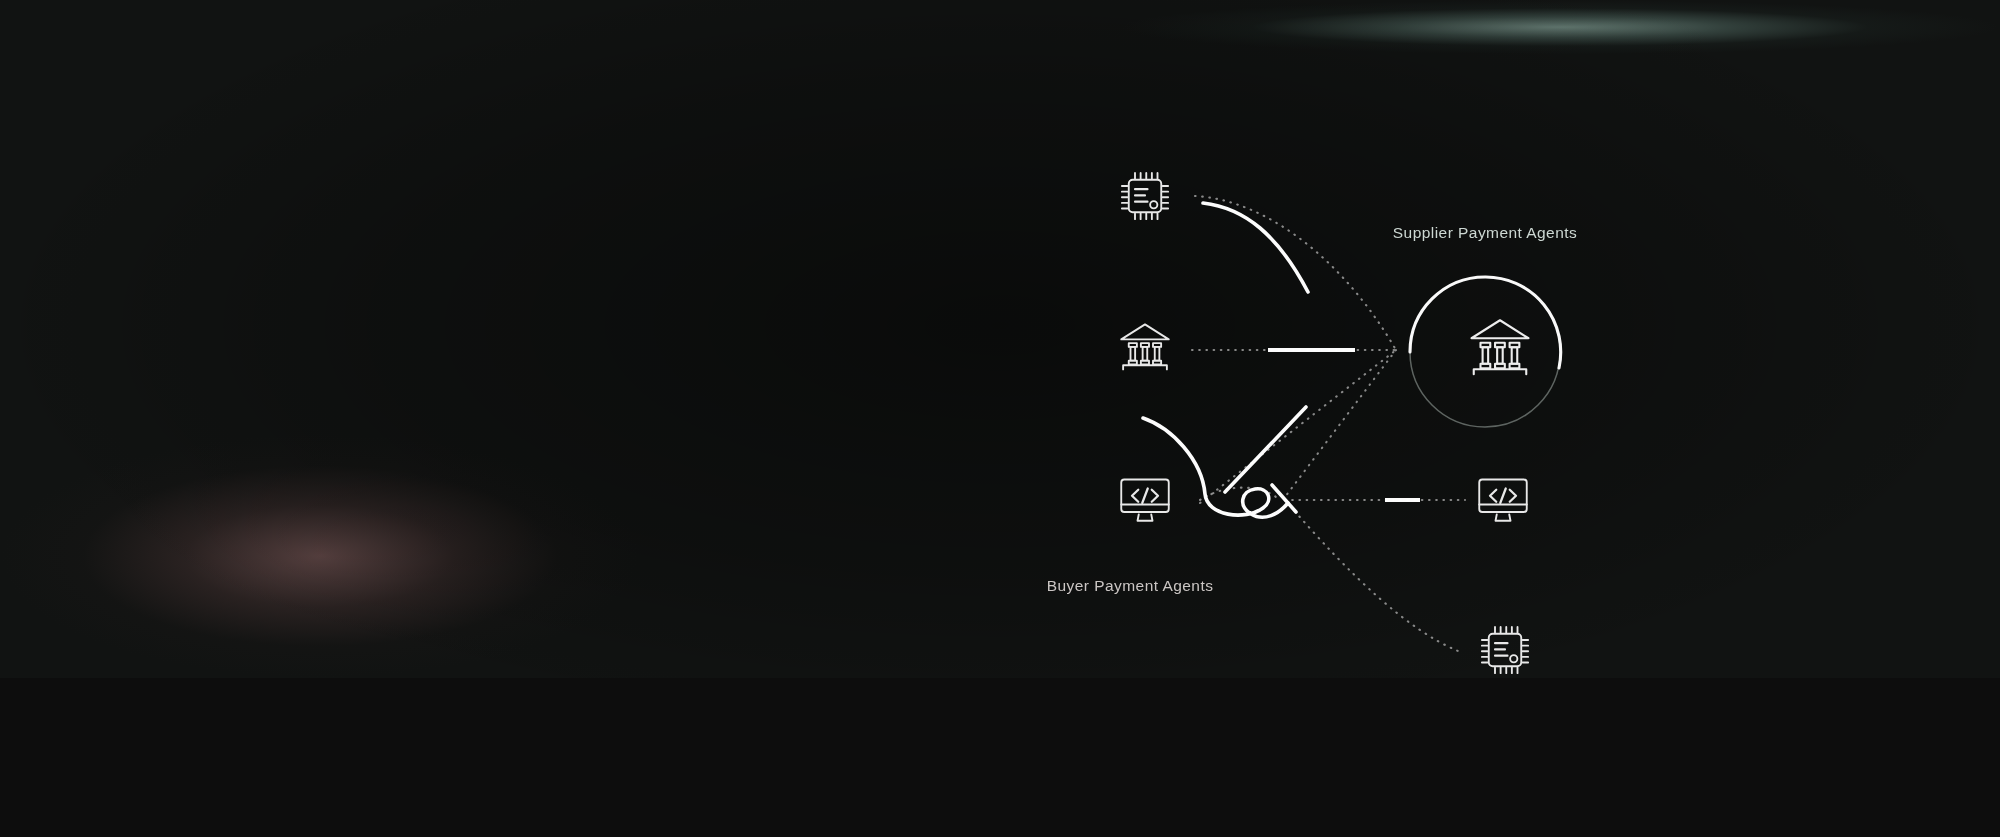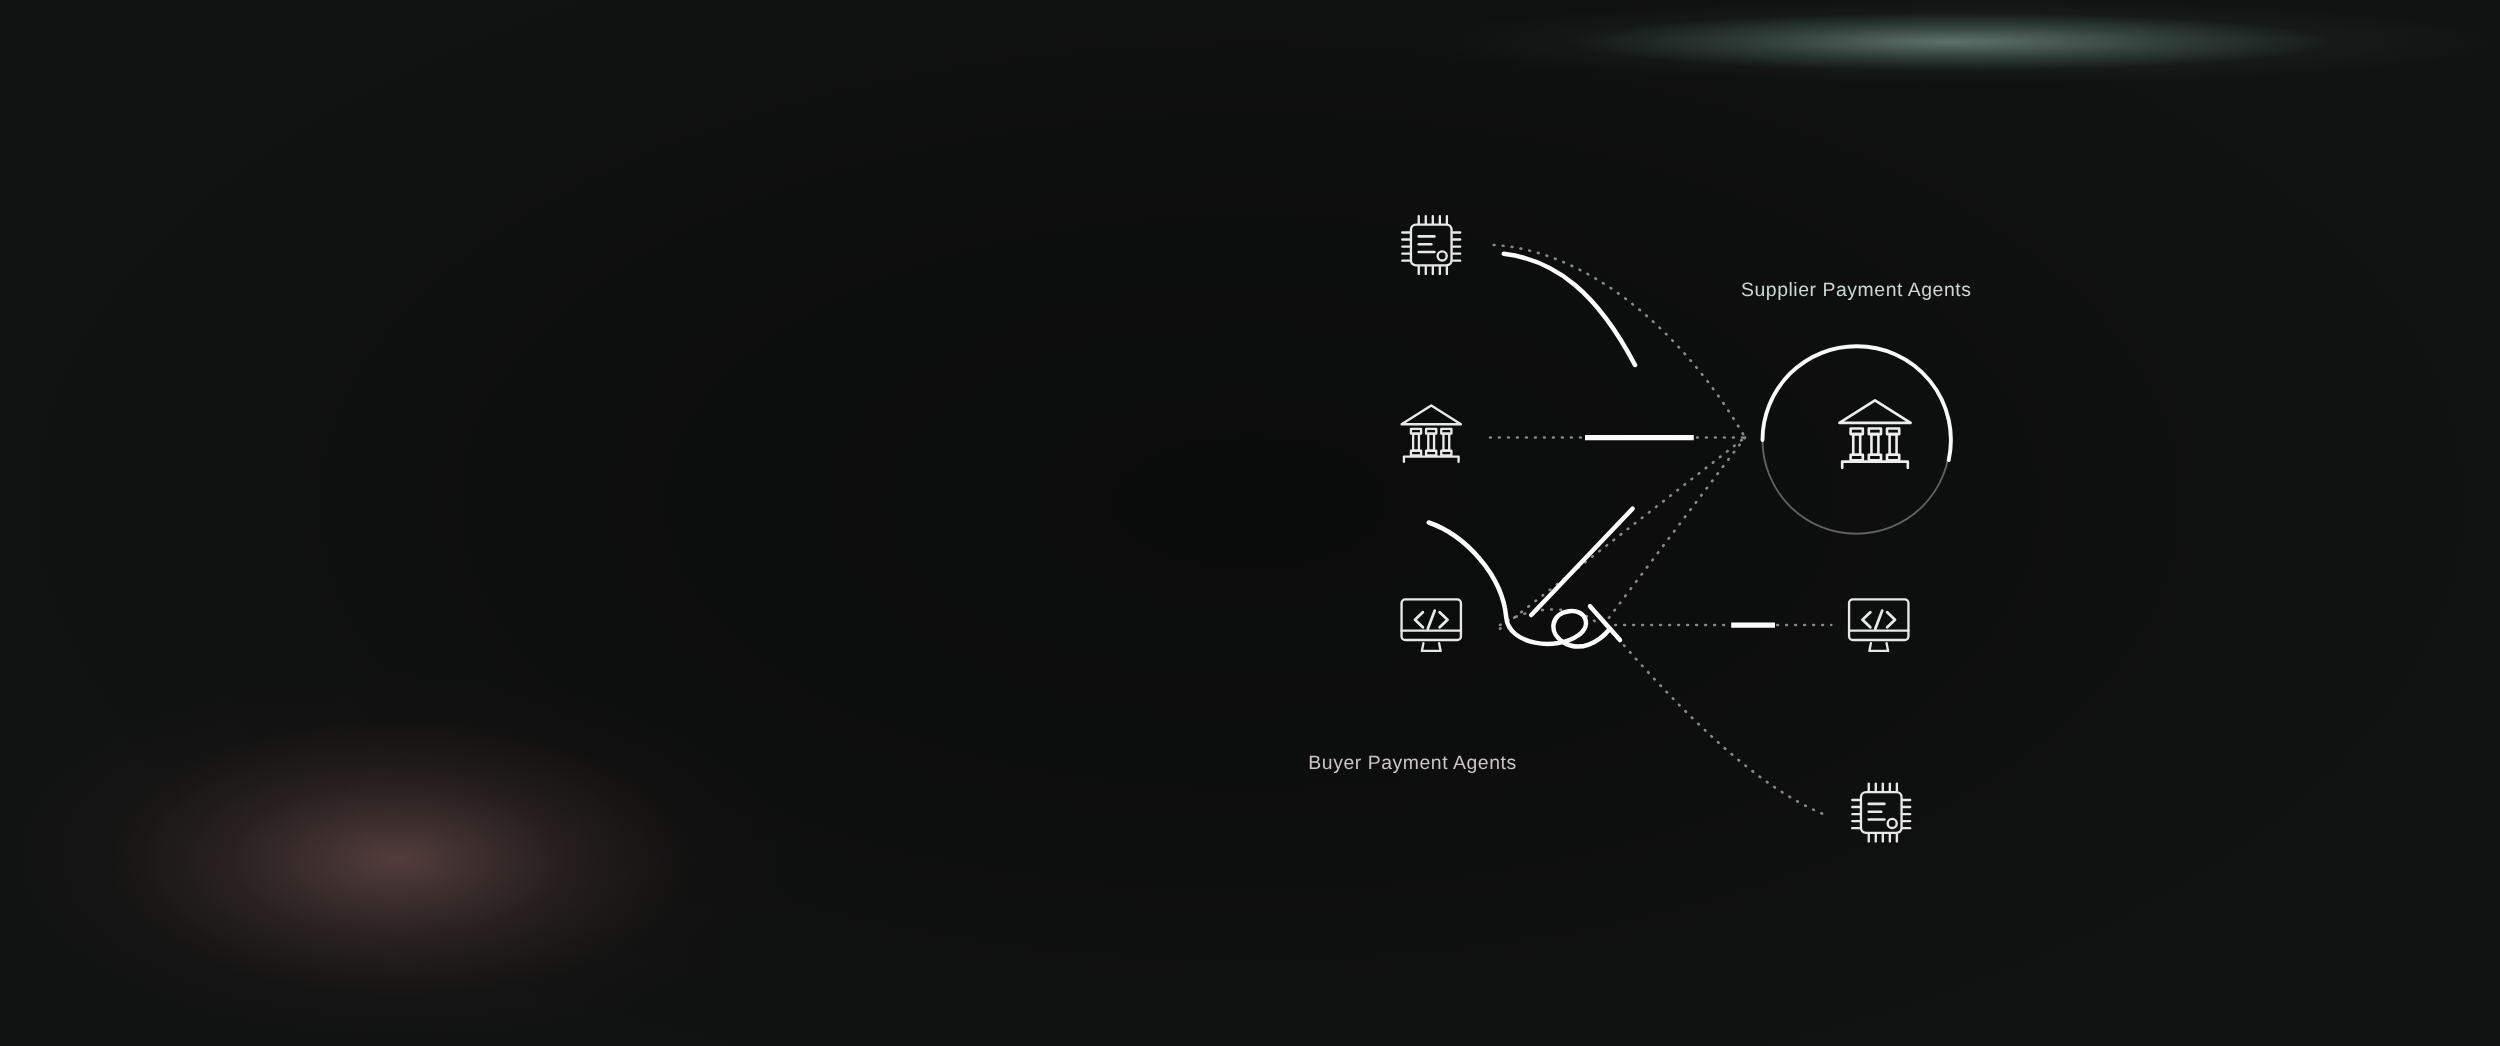--- a/index.html
+++ b/index.html
@@ -4,23 +4,23 @@
 <title>Payment Agents Network</title>
 <style>
   html, body {
     margin: 0;
     padding: 0;
     background: #0d0d0d;
   }
   #stage {
     position: relative;
     width: 2000px;
-    height: 837px;
+    height: 678px;
     overflow: hidden;
-    background: #a21caf;
+    background: #0f172a;
     font-family: "Liberation Sans", sans-serif;
   }
 
   
   .bg-layer {
     position: absolute;
     inset: 0;
     pointer-events: none;
   }
   #bg-base {
@@ -331,15 +331,15 @@
         <line x1="38" y1="20.5" x2="42.5" y2="20.5"></line>
         <line x1="38" y1="25" x2="42.5" y2="25"></line>
         <line x1="38" y1="29.5" x2="42.5" y2="29.5"></line>
         <line x1="38" y1="34" x2="42.5" y2="34"></line>
       </g>
     </svg>
   </div>
 
   <div class="label" id="label-supplier" style="left:1485px; top:233px;">Supplier Payment Agents</div>
 
-  <div class="label" id="label-buyer" style="left:1130px; top:611px;">Buyer Payment Agents</div>
+  <div class="label" id="label-buyer" style="left:1130px; top:586px;">Buyer Payment Agents</div>
 
 </div>
 
 </body></html>

